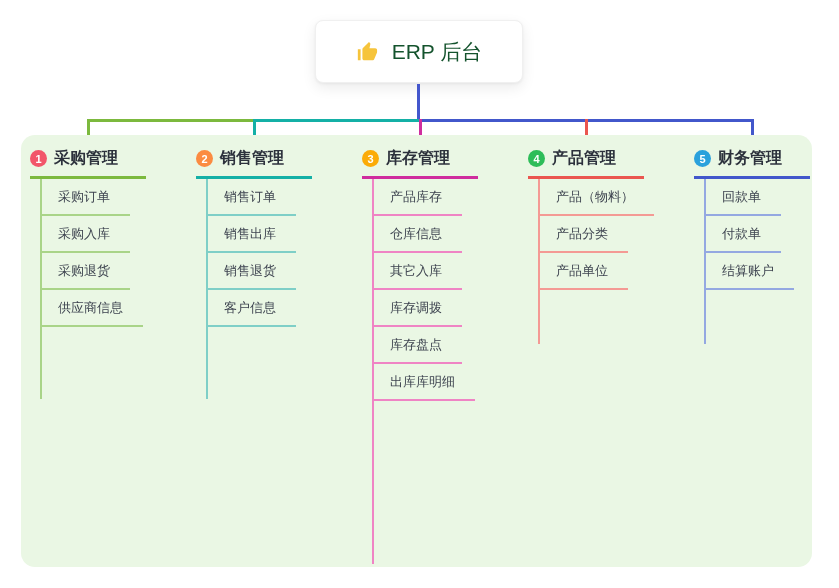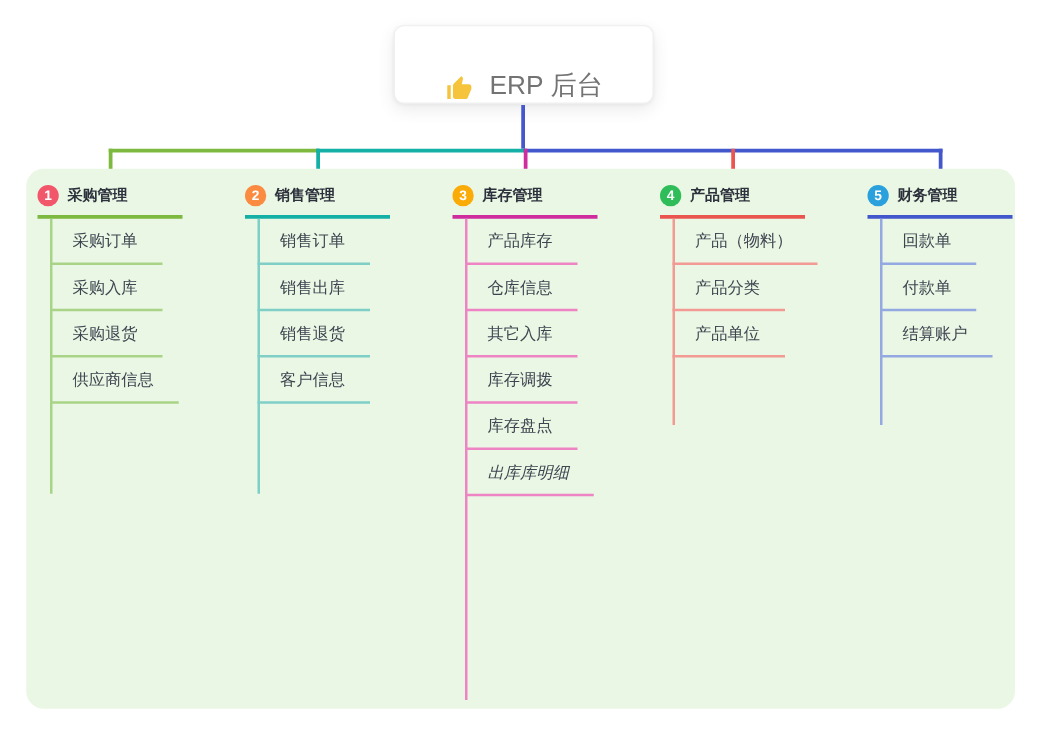--- a/index.html
+++ b/index.html
@@ -2,34 +2,34 @@
 <html><head>
 <meta charset="utf-8">
 <style>
   html,body{margin:0;padding:0;background:#fff;font-family:"Liberation Sans","DejaVu Sans",sans-serif;}
   .stage{position:relative;width:839px;height:588px;background:#ffffff;overflow:hidden;}
 
   .root-node{
     position:absolute;left:315px;top:20px;width:208px;height:63px;
     background:#ffffff;border:1px solid #f0f0f0;border-radius:8px;
     box-shadow:0 1px 3px rgba(0,0,0,.05),0 5px 14px rgba(0,0,0,.08);
-    display:flex;align-items:flex-end;justify-content:center;gap:14px;
-    font-size:21px;color:#737373;font-weight:500;box-sizing:border-box;
+    display:flex;align-items:center;justify-content:center;gap:14px;
+    font-size:21px;color:#14532d;font-weight:500;box-sizing:border-box;
   }
   .thumb{display:flex;align-items:center;}
 
   .panel{
     position:absolute;left:21px;top:135px;width:791px;height:432px;
     border-radius:14px;display:flex;gap:50px;padding:13px 0 0 9px;box-sizing:border-box;
   }
   .branch{width:116px;flex:0 0 116px;}
   .branch-header{display:flex;align-items:center;gap:7px;padding-bottom:7px;border-bottom:3px solid #999;}
   .badge{width:17px;height:17px;border-radius:50%;color:#fff;font-size:11px;font-weight:700;
     display:flex;align-items:center;justify-content:center;flex:0 0 17px;}
-  .branch-label{font-size:12px;font-weight:600;color:#2c313c;white-space:nowrap;}
+  .branch-label{font-size:16px;font-weight:600;color:#2c313c;white-space:nowrap;}
 
   .children{position:relative;margin-left:10px;}
   .trunk{position:absolute;left:0;top:0;width:2px;}
   .child{height:37px;display:flex;align-items:flex-end;text-align:right;}
   .child-label{padding:0 20px 8px 18px;border-bottom:2px solid #999;font-size:13px;color:#3e4450;white-space:nowrap;}
 
   .line{position:absolute;}
 </style>
 </head>
 <body>
@@ -116,21 +116,21 @@
           <div class="child">
             <div class="child-label" style="border-bottom-color: rgb(239, 132, 196);">其它入库</div>
           </div>
           <div class="child">
             <div class="child-label" style="border-bottom-color: rgb(239, 132, 196);">库存调拨</div>
           </div>
           <div class="child">
             <div class="child-label" style="border-bottom-color: rgb(239, 132, 196);">库存盘点</div>
           </div>
           <div class="child">
-            <div class="child-label" style="border-bottom-color: rgb(239, 132, 196); font-style: italic;">出库库明细</div>
+            <div class="child-label" style="border-bottom-color: rgb(239, 132, 196);">出库库明细</div>
           </div>
         </div>
       </div>
       <div class="branch">
         <div class="branch-header" style="border-bottom-color: rgb(234, 86, 79);">
           <span class="badge" style="background: rgb(46, 189, 89);">4</span>
           <span class="branch-label">产品管理</span>
         </div>
         <div class="children">
           <div class="trunk" style="background: rgb(244, 154, 148); height: 165px;"></div>

